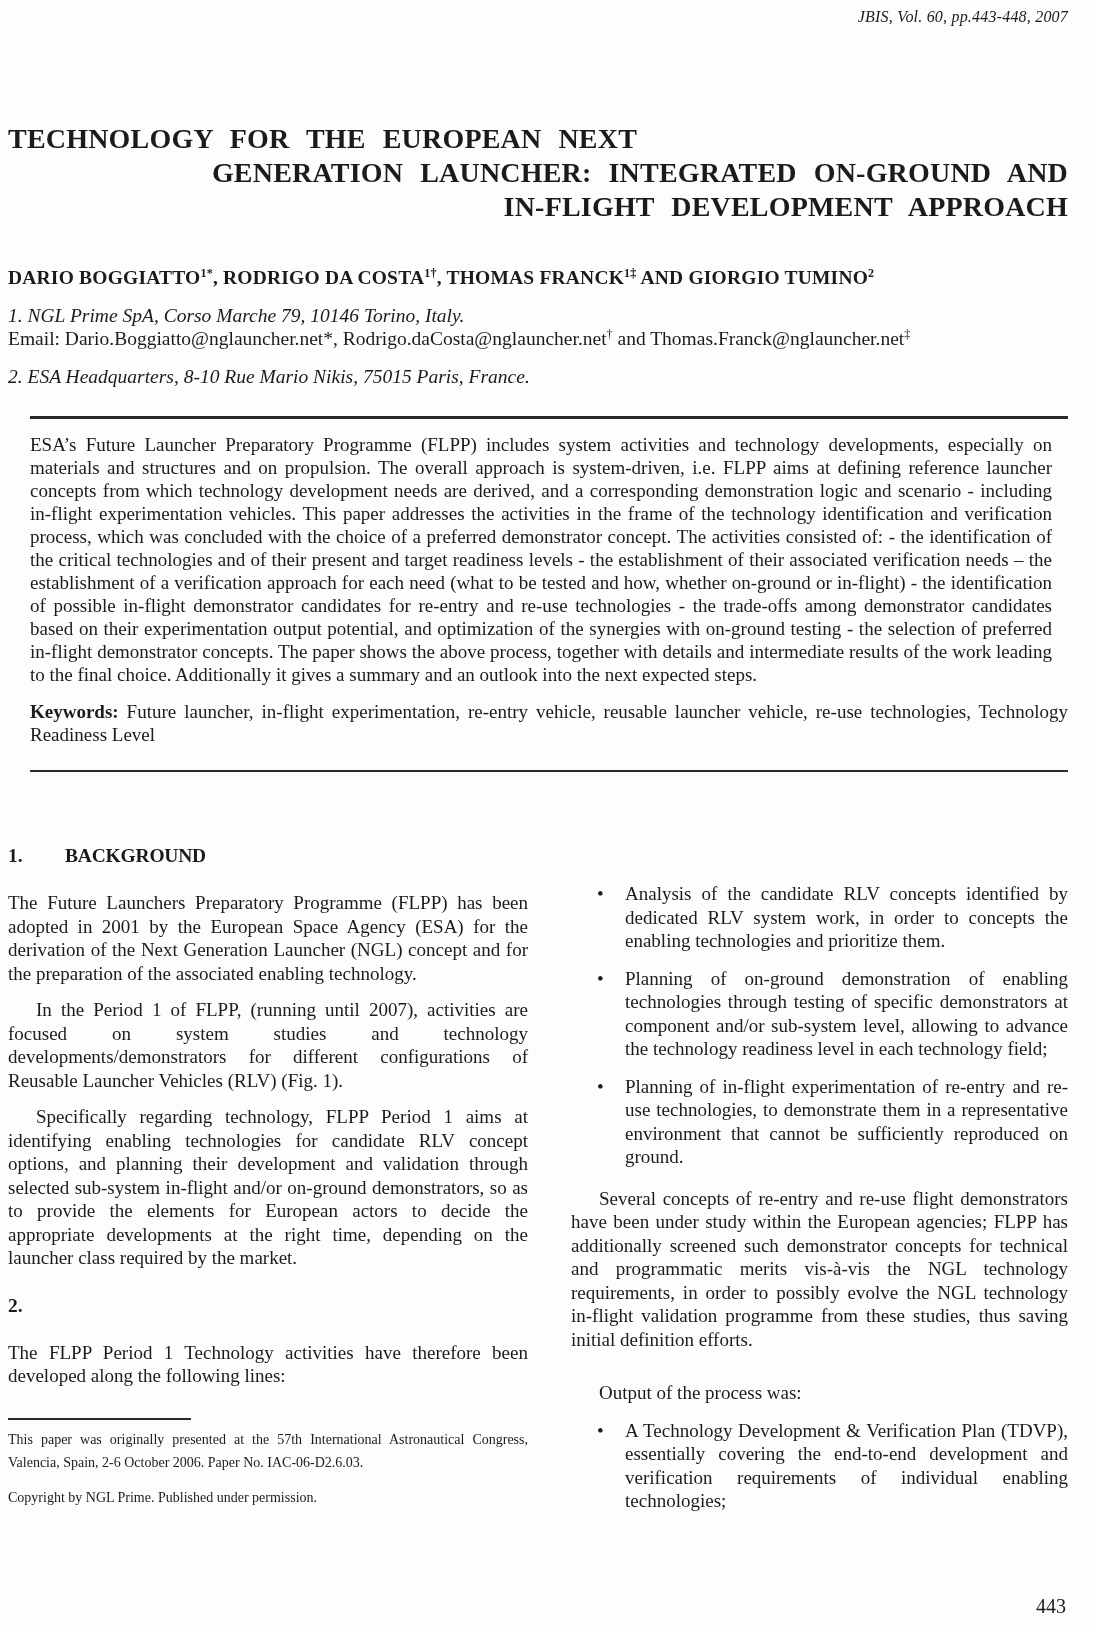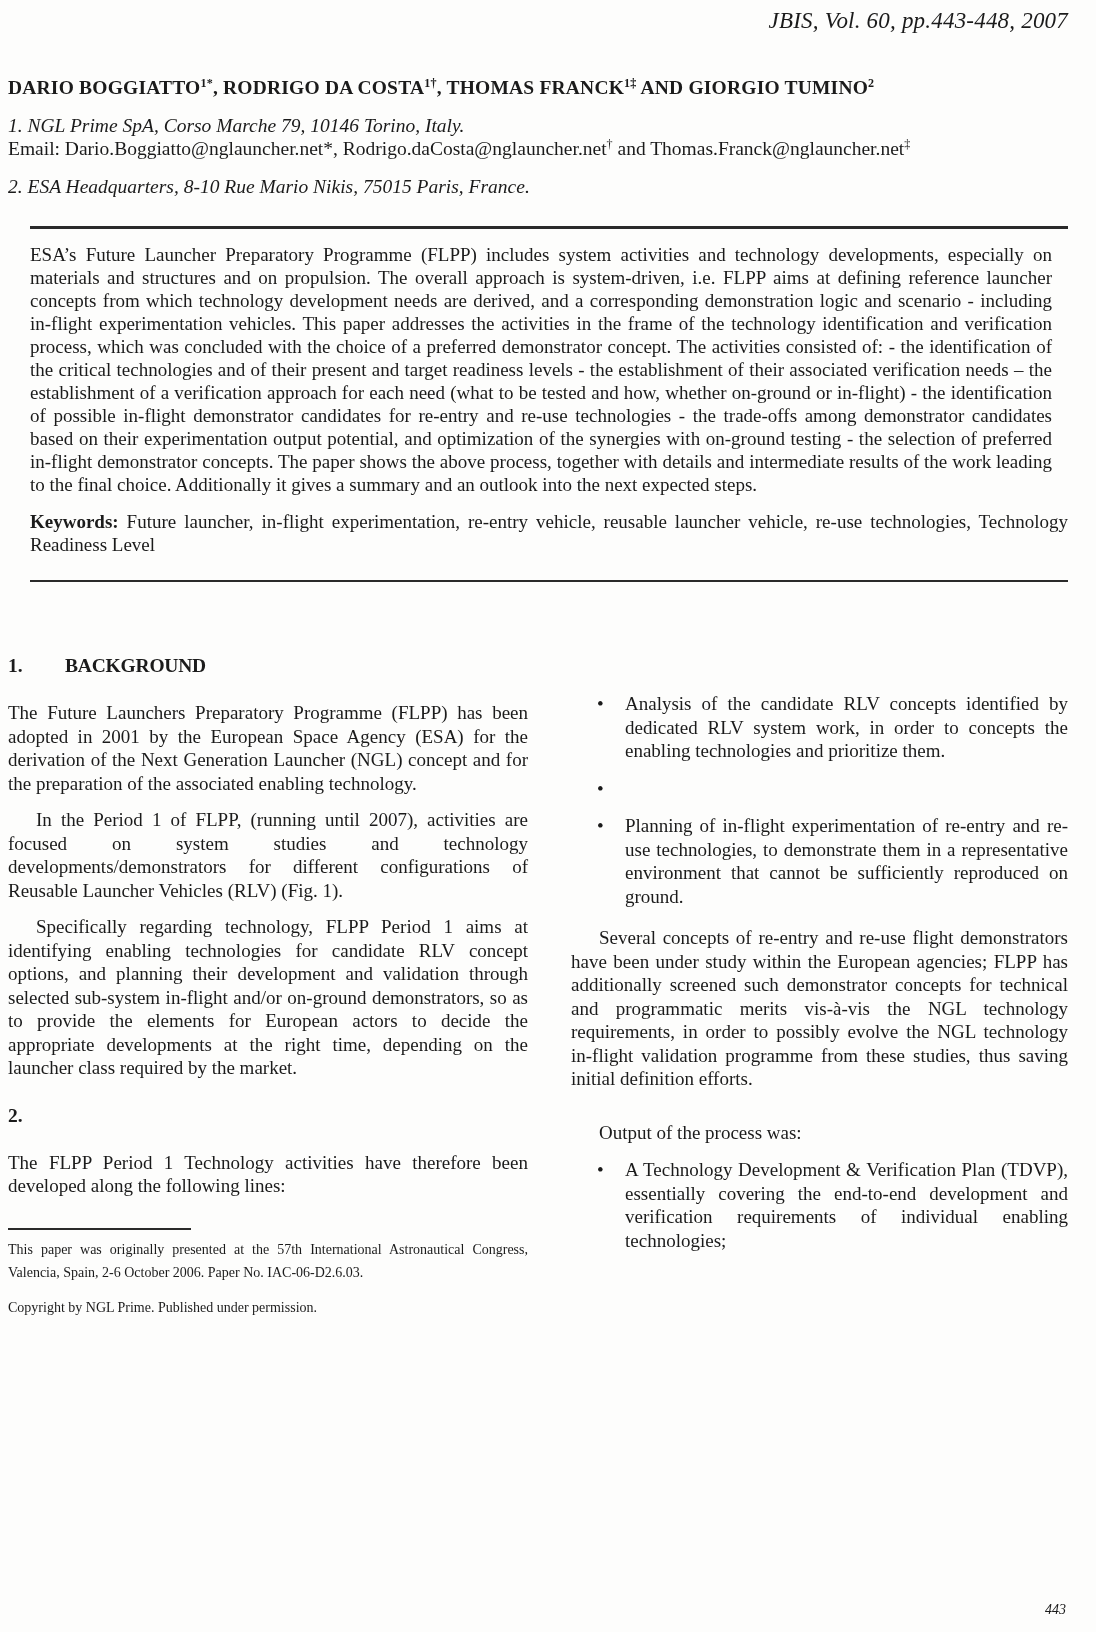--- a/index.html
+++ b/index.html
@@ -11,21 +11,21 @@
     color:#1b1b1b;
     font-family:"Liberation Serif","DejaVu Serif",serif;
     overflow:hidden;
     box-sizing:border-box;
     padding:6px 28px 0 8px;
   }
   
   .journal-ref{
     text-align:right;
     font-style:italic;
-    font-size:23px;
+    font-size:16px;
     letter-spacing:.2px;
     margin-top:2px;
   }
   
   .title-block{
     margin-top:96px;
     font-weight:bold;
     font-size:28px;
     line-height:34px;
     letter-spacing:.2px;
@@ -110,31 +110,35 @@
   .footnote-para{
     font-size:14px;
     line-height:23px;
     text-align:justify;
     margin:0 0 12px 0;
   }
   
   .page-number{
     position:absolute;
     right:30px;bottom:14px;
-    font-style:italic;
-    font-size:14px;
+    font-size:20px;
   }
 </style>
 </head>
 <body>
 
 <div class="page">
 
   <div class="journal-ref">JBIS, Vol. 60, pp.443-448, 2007</div>
 
+  <div class="title-block">
+    <div class="title-line-1">TECHNOLOGY FOR THE EUROPEAN NEXT</div>
+    <div class="title-line-2">GENERATION LAUNCHER: INTEGRATED ON-GROUND AND</div>
+    <div class="title-line-3">IN-FLIGHT DEVELOPMENT APPROACH</div>
+  </div>
 
   <div class="authors-block">
     <div class="author-line">DARIO BOGGIATTO<sup>1*</sup>, RODRIGO DA COSTA<sup>1†</sup>, THOMAS FRANCK<sup>1‡</sup> AND GIORGIO TUMINO<sup>2</sup></div>
     <div class="affil-line">1. NGL Prime SpA, Corso Marche 79, 10146 Torino, Italy.</div>
     <div class="email-line">Email: Dario.Boggiatto@nglauncher.net*,  Rodrigo.daCosta@nglauncher.net<sup>†</sup>  and  Thomas.Franck@nglauncher.net<sup>‡</sup></div>
     <div class="affil-line">2. ESA Headquarters, 8-10 Rue Mario Nikis, 75015 Paris, France.</div>
   </div>
 
   <hr class="rule-thick">
 
@@ -169,20 +173,21 @@
       </div>
     </div>
 
     <div class="col-right">
       <div class="bullet-item">
         <span class="bullet-glyph">•</span>
         <span class="bullet-text">Analysis of the candidate RLV concepts identified by dedicated RLV system work, in order to concepts the enabling technologies and prioritize them.</span>
       </div>
       <div class="bullet-item">
         <span class="bullet-glyph">•</span>
+        <span class="bullet-text">Planning of on-ground demonstration of enabling technologies through testing of specific demonstrators at component and/or sub-system level, allowing to advance the technology readiness level in each technology field;</span>
       </div>
       <div class="bullet-item">
         <span class="bullet-glyph">•</span>
         <span class="bullet-text">Planning of in-flight experimentation of re-entry and re-use technologies, to demonstrate them in a representative environment that cannot be sufficiently reproduced on ground.</span>
       </div>
 
       <p class="para indent" style="margin-top:18px;">Several concepts of re-entry and re-use flight demonstrators have been under study within the European agencies; FLPP has additionally screened such demonstrator concepts for technical and programmatic merits vis-à-vis the NGL technology requirements, in order to possibly evolve the NGL technology in-flight validation programme from these studies, thus saving initial definition efforts.</p>
       <p class="para indent" style="margin-top:30px;">Output of the process was:</p>
 
       <div class="bullet-item" style="margin-top:14px;">

